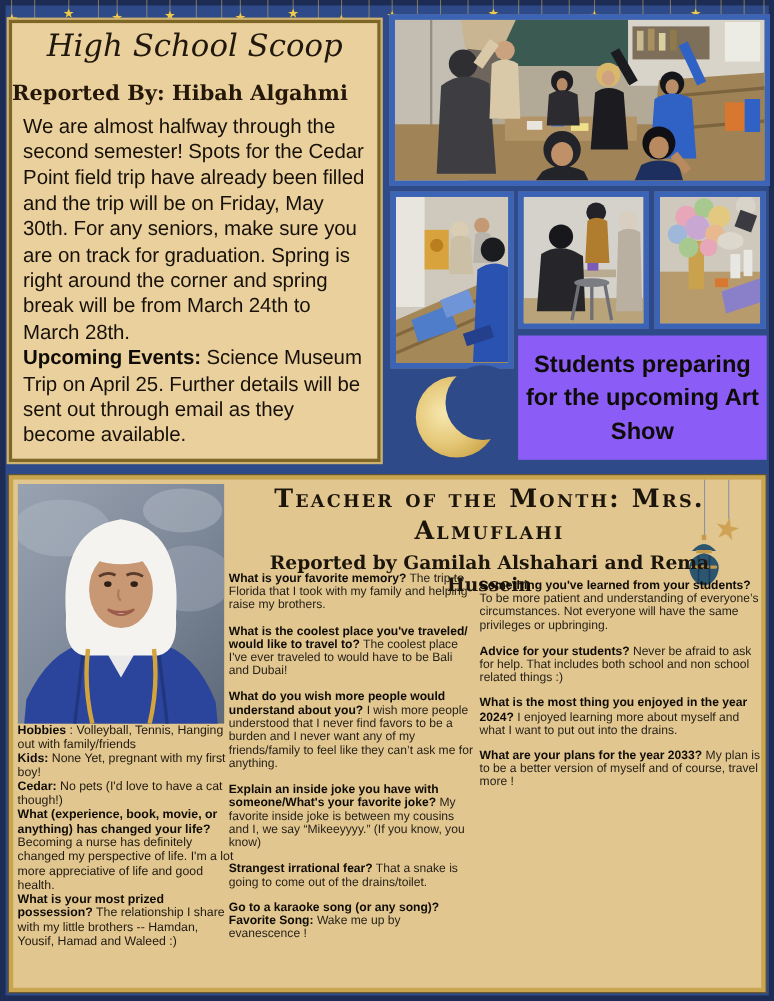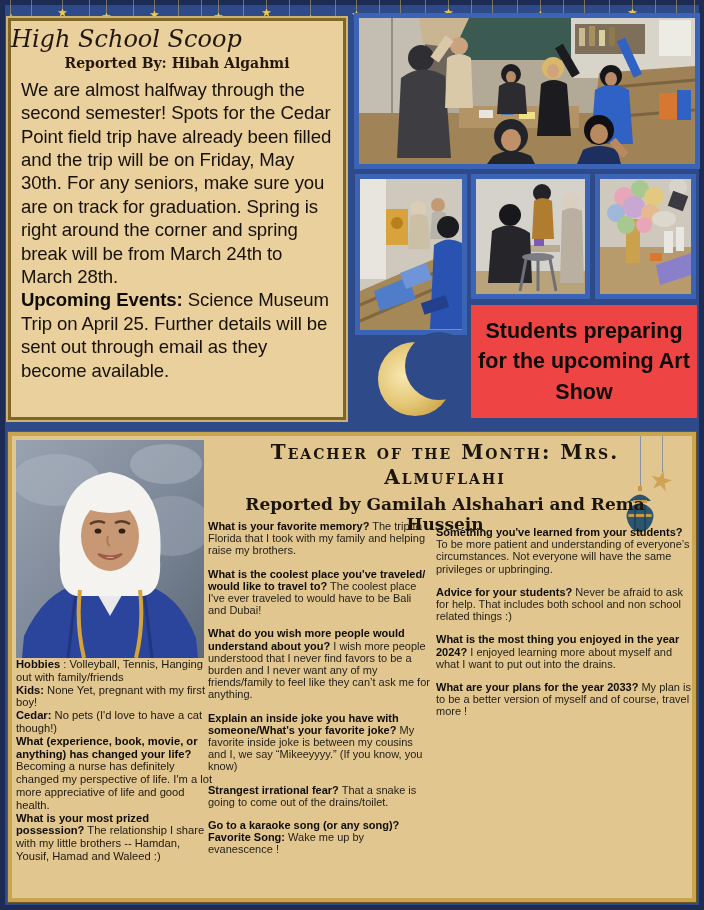--- a/index.html
+++ b/index.html
@@ -7,45 +7,45 @@
         font-family:"Liberation Sans",sans-serif;box-shadow:inset 0 0 0 5px #1d2c55;}
   
   .garland{position:absolute;left:0;top:0;width:704px;height:60px;z-index:1;}
   .gstar{position:absolute;top:0;display:flex;flex-direction:column;align-items:center;}
   .gstar .str{width:1px;background:rgba(198,172,100,.55);}
   .gstar .glyph{color:#ecc94f;text-shadow:0 0 1px #8a6d1d;line-height:.9;}
   
   .scoop{position:absolute;left:8px;top:18px;width:338px;height:402px;z-index:2;
          background:#ead09c;border:3px solid #7e6626;box-shadow:0 0 0 2px #cdb272;
          box-sizing:border-box;}
-  .scoop-title{font-family:"DejaVu Serif",serif;font-style:italic;font-size:24px;
-         color:#20170d;margin-top:4px;line-height:1.2;}
-  .scoop-byline{font-family:"DejaVu Serif",serif;font-weight:bold;font-size:14px;
-         text-align:center;color:#241709;margin-top:1px;}
+  .scoop-title{font-family:"DejaVu Serif",serif;font-style:italic;font-size:28px;
+         text-align:center;color:#20170d;margin-top:4px;line-height:1.2;}
+  .scoop-byline{font-family:"DejaVu Serif",serif;font-weight:bold;font-size:19px;
+         text-align:left;color:#241709;margin-top:15px;}
   .scoop-body{font-size:18.6px;line-height:23.4px;color:#17110a;padding:0 10px;margin-top:7px;
          letter-spacing:-.1px;}
   .scoop-body b{color:#0f0b06;}
   
   .pframe{position:absolute;border:5px solid #3c64b6;box-sizing:border-box;background:#7a7a7a;z-index:2;}
   .pframe svg{display:block;}
   
-  .caption{position:absolute;left:471px;top:305px;width:226px;height:113px;background:#ef4444;
+  .caption{position:absolute;left:471px;top:305px;width:226px;height:113px;background:#8b5cf6;
          z-index:3;display:flex;align-items:center;justify-content:center;text-align:center;
          font-weight:bold;font-size:21.5px;line-height:1.42;color:#0e0c08;padding:0 6px;box-sizing:border-box;}
   
   .moon{position:absolute;left:378px;top:342px;width:74px;height:74px;z-index:2;}
   .moon .disc{position:absolute;left:0;top:0;width:74px;height:74px;border-radius:50%;
          background:radial-gradient(circle at 35% 45%,#f7e7b0 0%,#e5c878 45%,#d0a94e 75%,#bf9a3f 100%);}
   .moon .bite{position:absolute;left:27px;top:-10px;width:68px;height:68px;border-radius:50%;background:#2e4a88;}
   
   .panel{position:absolute;left:8px;top:432px;width:688px;height:470px;z-index:2;
          background:#e2c68f;border:4px solid #c9a54f;outline:1px solid #6d5621;box-sizing:border-box;}
   .t-header{position:absolute;left:194px;top:4px;width:478px;text-align:center;}
   .t-title{font-family:"DejaVu Serif",serif;font-variant:small-caps;font-weight:600;
-         font-size:20px;letter-spacing:2px;color:#1c150c;line-height:1.25;}
+         font-size:23px;letter-spacing:2px;color:#1c150c;line-height:1.25;}
   .t-byline{font-family:"DejaVu Serif",serif;font-weight:bold;font-size:17px;color:#1c150c;margin-top:4px;}
   .portrait{position:absolute;left:4px;top:4px;width:188px;height:218px;}
   .facts{position:absolute;left:4px;top:222px;width:200px;font-size:11.2px;line-height:12.8px;color:#1f1910;}
   .facts p{margin:0;}
   .qa-col{position:absolute;font-size:11px;line-height:12.2px;color:#221e17;}
   .qa-col .qa{margin:0 0 11px;}
   .col-mid{left:196px;top:84px;width:222px;}
   .col-right{left:424px;top:90px;width:256px;}
   .q{color:#0f0c07;}
   

